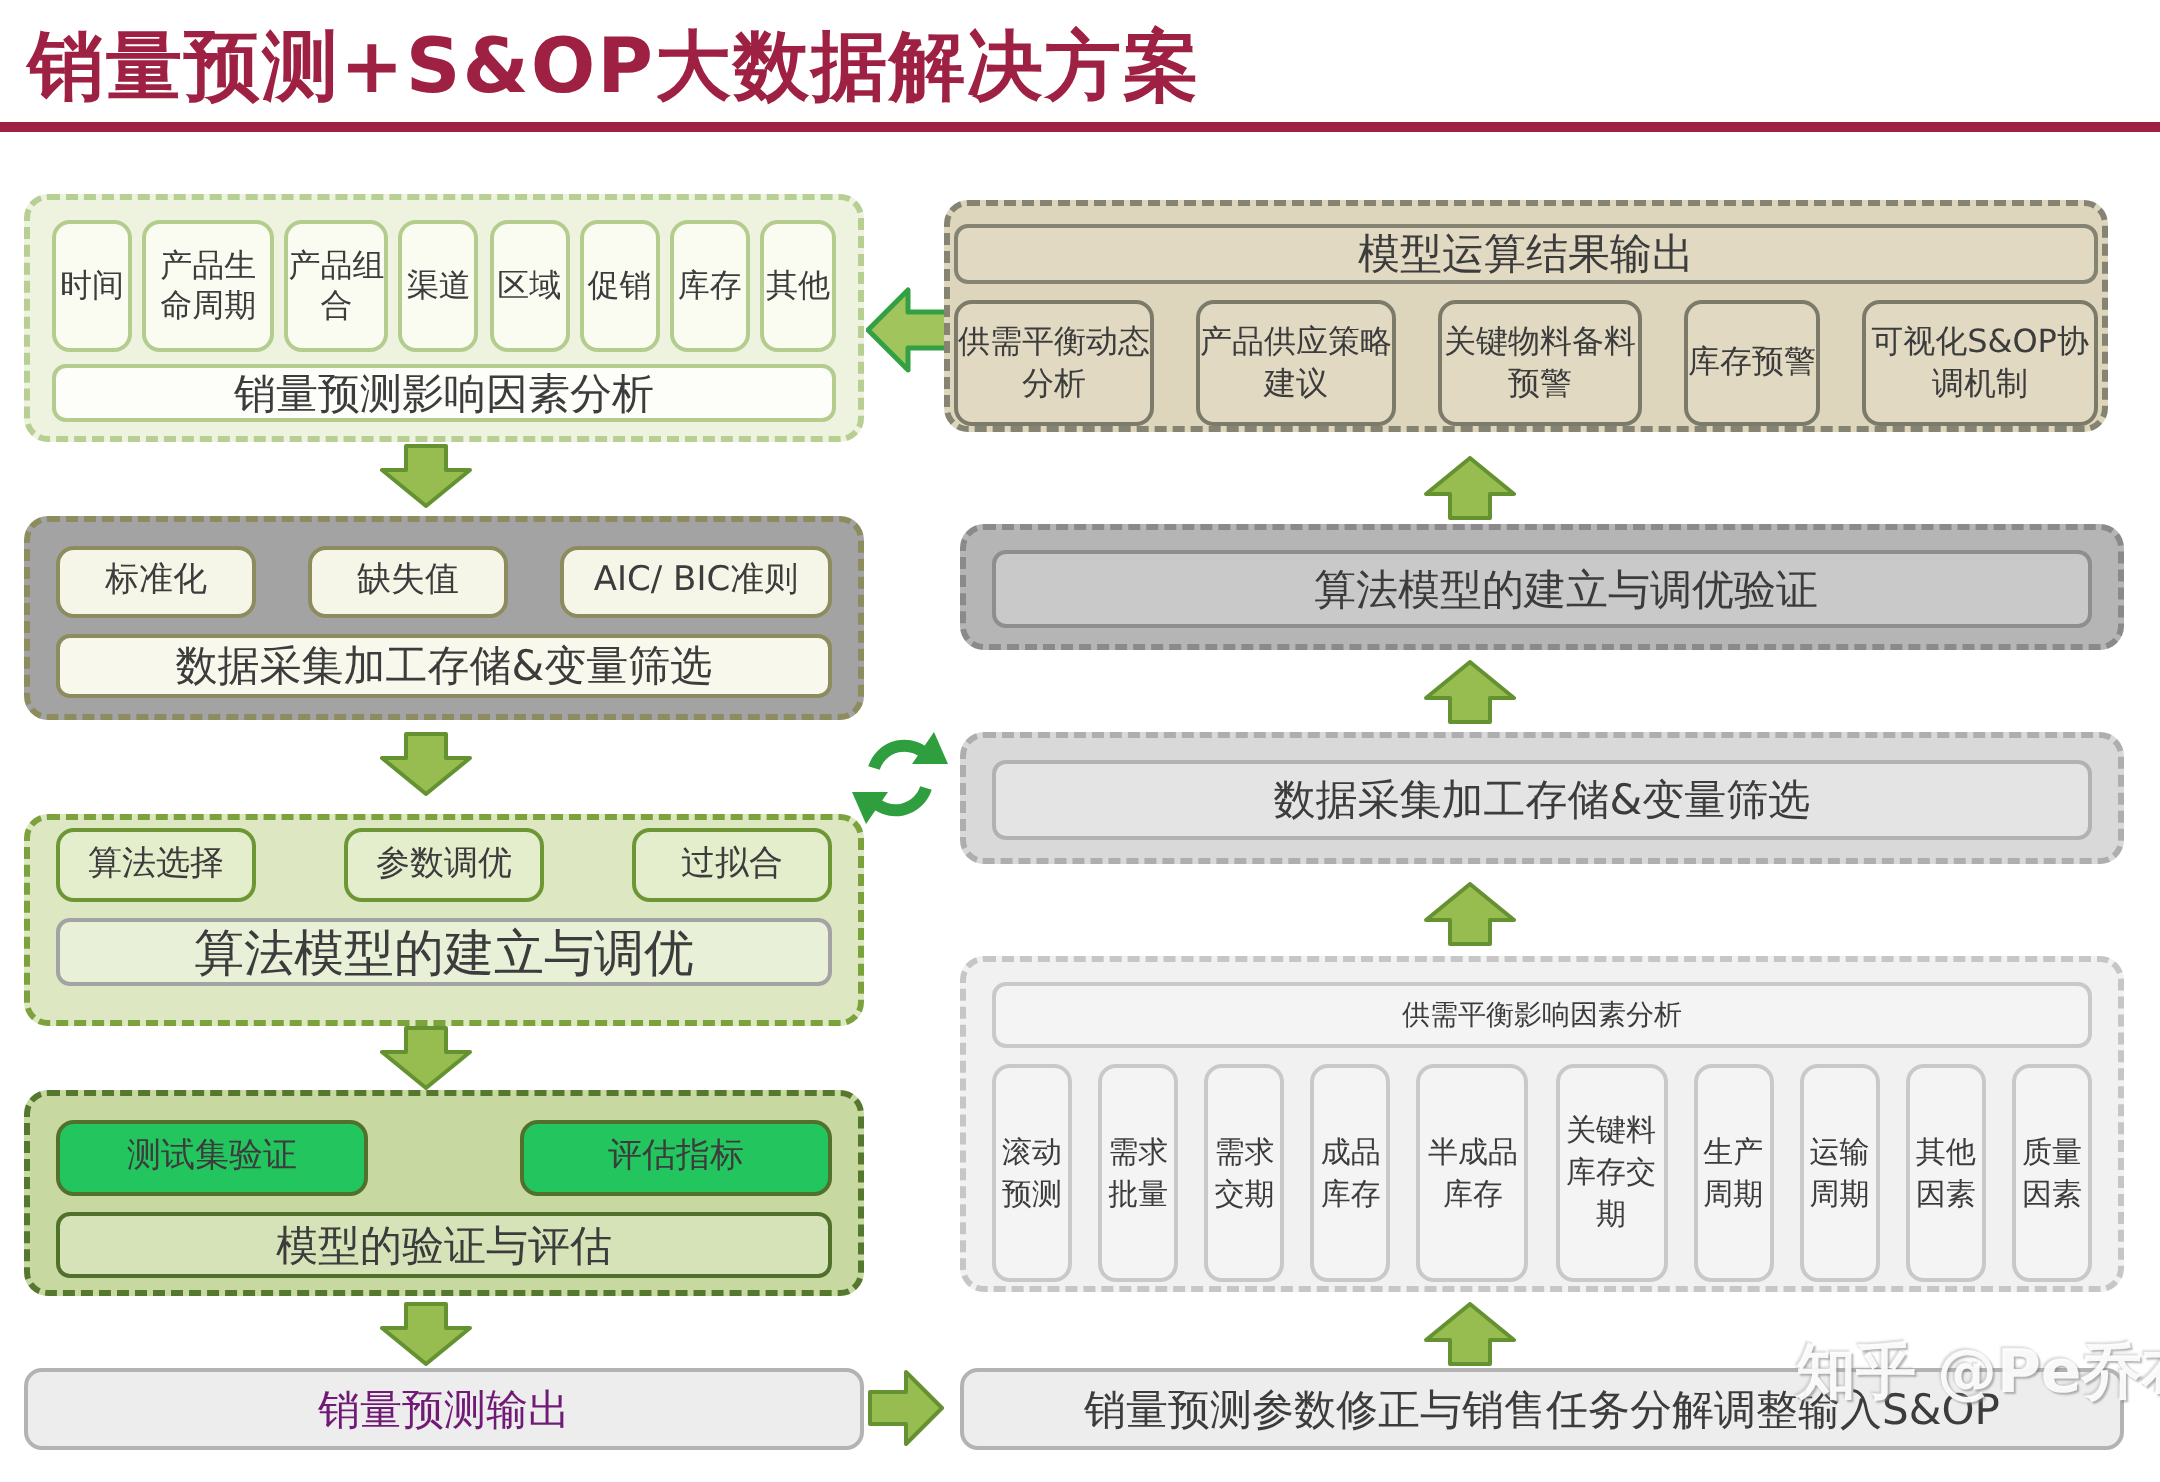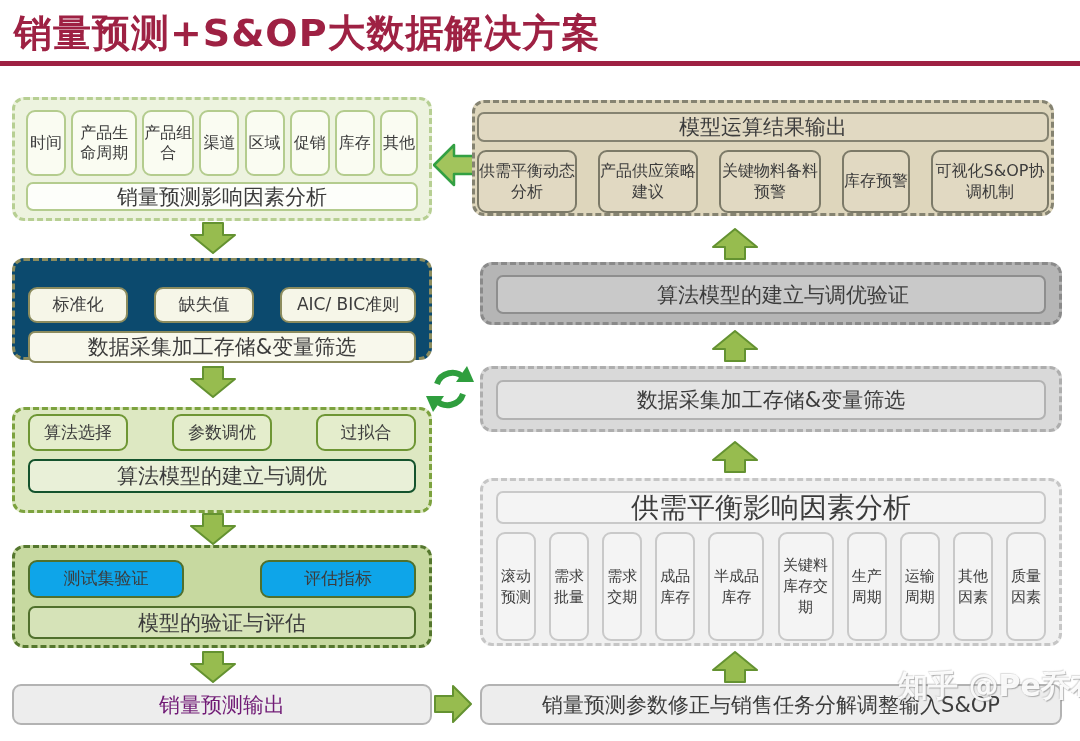--- a/index.html
+++ b/index.html
@@ -18,33 +18,33 @@
            border-radius:9px; color:#3c3c3c; word-break:break-all; line-height:1.28; }
   .bar   { display:flex; align-items:center; justify-content:center; text-align:center;
            border-radius:7px; color:#3c3c3c; }
 
   
   .l1 { left:12px; top:97px;  width:420px; height:124px; background:#edf3df; border:3px dashed #b7cf93; padding:10px 11px 3px; }
   .l1 .chips { height:66px; }
   .l1 .chip  { background:#fafcf2; border:2px solid #b4cc8e; font-size:16px; }
   .l1 .bar   { margin-top:6px; height:29px; background:#fdfefa; border:2px solid #b4cc8e; font-size:21px; }
 
-  .l2 { left:12px; top:258px; width:420px; height:102px; background:#0c4a6e; border:3px dashed #8c8c5e; padding:26px 13px; }
+  .l2 { left:12px; top:258px; width:420px; height:102px; background:#a3a3a3; border:3px dashed #8c8c5e; padding:12px 13px; }
   .l2 .chips { height:36px; }
   .l2 .chip  { background:#f6f6e8; border:2px solid #8c8c5e; font-size:17px; }
   .l2 .bar   { margin-top:8px; height:32px; background:#f8f8ec; border:2px solid #8c8c5e; font-size:21px; }
 
   .l3 { left:12px; top:407px; width:420px; height:106px; background:#dde8c2; border:3px dashed #7ca23e; padding:4px 13px; }
   .l3 .chips { height:37px; }
   .l3 .chip  { background:#e4edcc; border:2px solid #6e9634; font-size:17px; }
-  .l3 .bar   { margin-top:8px; height:34px; background:#e9f0d8; border:2px solid #14532d; font-size:21px; }
+  .l3 .bar   { margin-top:8px; height:34px; background:#e9f0d8; border:2px solid #a3a3a3; font-size:25px; }
 
   .l4 { left:12px; top:545px; width:420px; height:103px; background:#c7d9a0; border:3px dashed #55772e; padding:12px 13px; }
   .l4 .chips { height:38px; }
-  .l4 .chip  { background:#0ea5e9; border:2px solid #50702c; font-size:17px; }
+  .l4 .chip  { background:#22c55e; border:2px solid #50702c; font-size:17px; }
   .l4 .bar   { margin-top:8px; height:33px; background:#d6e3b8; border:2px solid #50702c; font-size:21px; }
 
   .l5 { left:12px; top:684px; width:420px; height:41px; background:#ededed; border:2px solid #b3b3b3;
         border-radius:9px; display:flex; align-items:center; justify-content:center; font-size:21px; color:#701a75; }
 
   
   .w-time{width:40px} .w-plc{width:66px} .w-mix{width:52px} .w-one{width:40px} .w-other{width:38px}
   .w-mid{width:100px} .w-aic{width:136px} .w-wide{width:156px}
 
   
@@ -54,21 +54,21 @@
   .r1 .chip { background:#e1d9c2; border:2px solid #7c7a68; font-size:16px; }
   .rc1{width:100px} .rc2{width:100px} .rc3{width:102px} .rc4{width:68px} .rc5{width:118px}
 
   .r2 { left:480px; top:262px; width:582px; height:63px; background:#b5b5b5; border:3px dashed #8a8a8a; padding:10px 13px; }
   .r2 .bar { height:39px; background:#c9c9c9; border:2px solid #8e8e8e; font-size:21px;padding-left:24px; }
 
   .r3 { left:480px; top:366px; width:582px; height:66px; background:#d9d9d9; border:3px dashed #aeaeae; padding:11px 13px; }
   .r3 .bar { height:40px; background:#e4e4e4; border:2px solid #b2b2b2; font-size:21px; }
 
   .r4 { left:480px; top:478px; width:582px; height:168px; background:#f1f1f1; border:3px dashed #c6c6c6; padding:10px 13px; }
-  .r4 .bar  { height:33px; background:#f4f4f4; border:2px solid #c9c9c9; font-size:28px; }
+  .r4 .bar  { height:33px; background:#f4f4f4; border:2px solid #c9c9c9; font-size:14px; }
   .r4 .chips{ margin-top:8px; height:109px; }
   .r4 .chip { background:#f4f4f4; border:2px solid #c9c9c9; font-size:15px; line-height:1.4; }
   .vn{width:40px} .vw{width:56px}
 
   .r5 { left:480px; top:684px; width:582px; height:41px; background:#ededed; border:2px solid #b3b3b3;
         border-radius:9px; display:flex; align-items:center; justify-content:center; font-size:21px; color:#3c3c3c; }
 
   
   .arr { position:absolute; }
   .watermark { position:absolute; left:898px; top:666px; font-size:30px; font-weight:bold;

